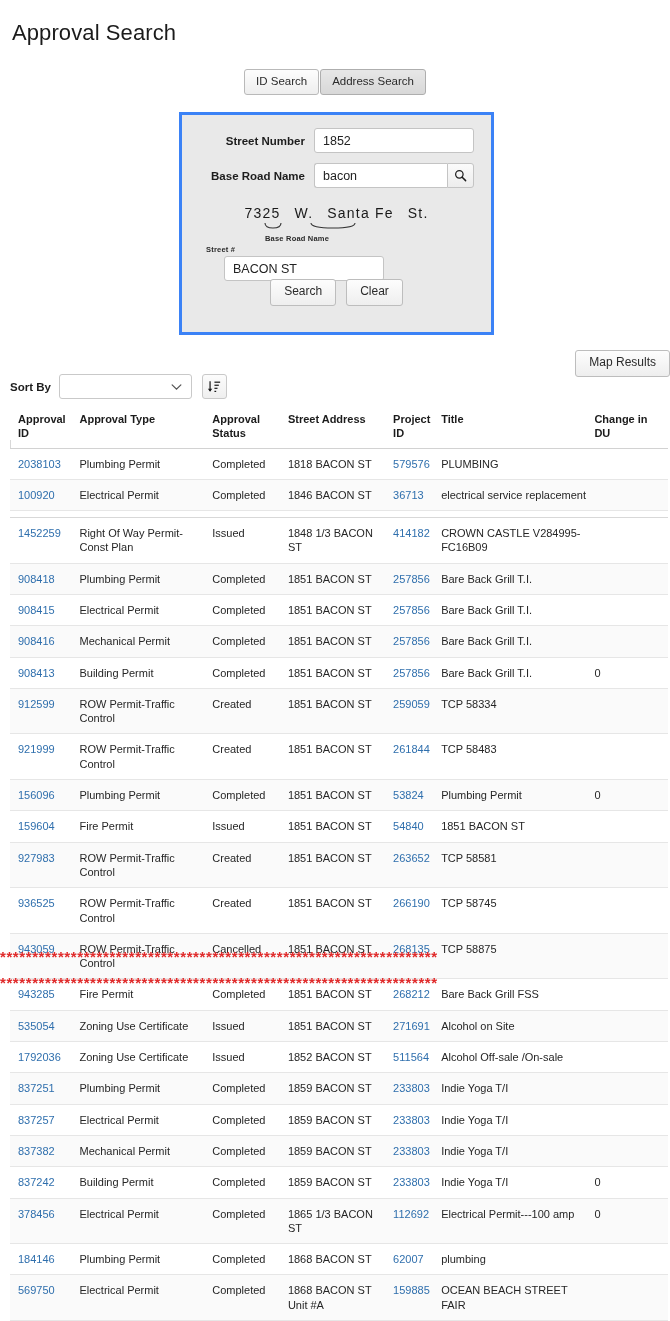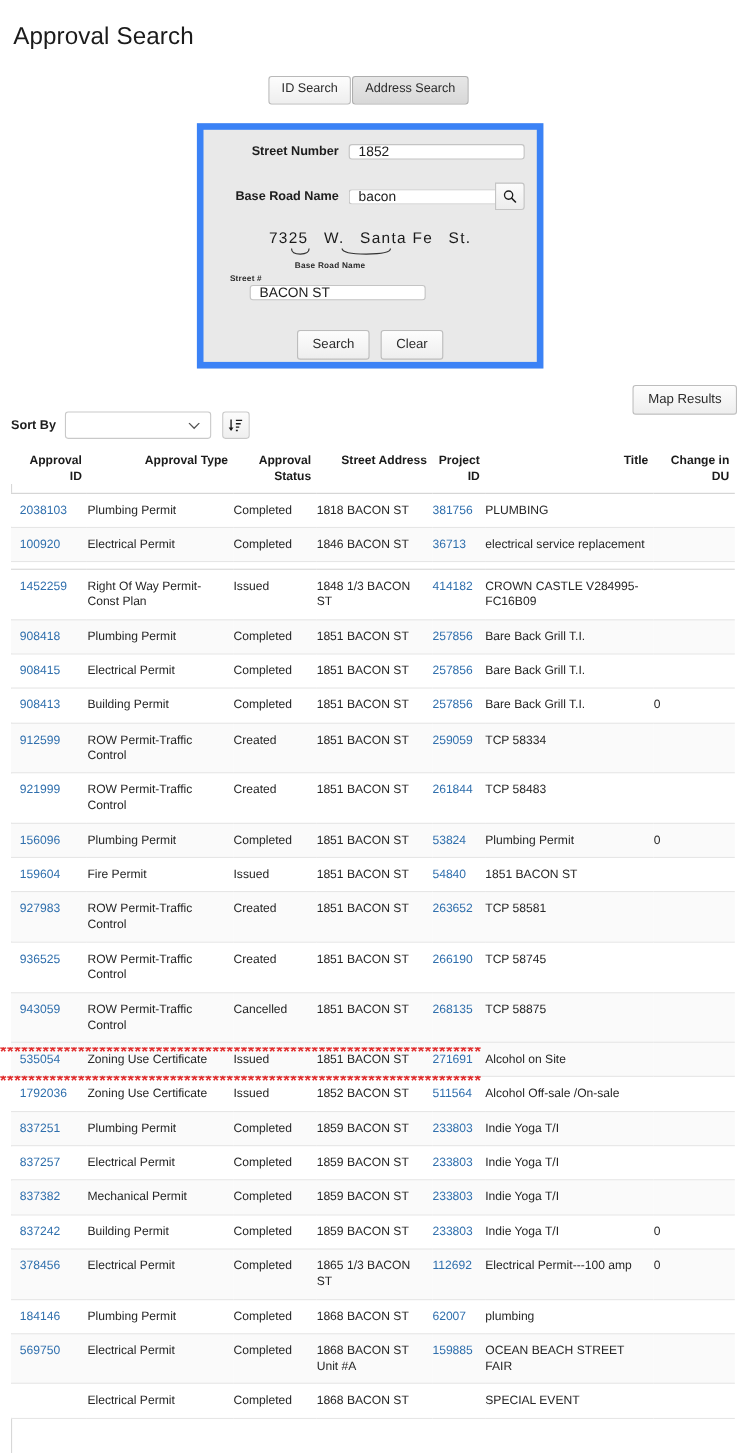--- a/index.html
+++ b/index.html
@@ -50,40 +50,40 @@
     border-color: #aeaeae;
   }
 
   
   .search-panel {
     position: absolute;
     left: 179px; top: 112px;
     width: 315px;
     height: 223px;
     background: #e9e9e9;
-    border: 6px solid #3b82f6;
+    border: 3px solid #3b82f6;
   }
   .field-row {
     position: absolute;
     display: flex;
     align-items: center;
   }
   .field-label {
     font-size: 11.5px;
     font-weight: bold;
     color: #1d1d1d;
     text-align: right;
     width: 132px;
     padding-right: 9px;
   }
   .txt-input {
     font-family: "Liberation Sans", sans-serif;
     font-size: 12.5px;
     color: #222;
-    height: 14px;
+    height: 25px;
     border: 1px solid #c4c4c4;
     border-radius: 3px;
     background: #ffffff;
     padding: 0 8px;
     outline: none;
   }
   #street-number-field { width: 160px; }
   #base-road-field { width: 133px; border-right: none; border-radius: 3px 0 0 3px; }
   .mag-btn {
     width: 27px; height: 25px;
@@ -125,21 +125,21 @@
   
   #road-result-field {
     position: absolute;
     left: 42px; top: 141px;
     width: 160px;
     font-size: 12.5px;
   }
 
   .panel-actions {
     position: absolute;
-    left: 0; right: 0; top: 182px;
+    left: 0; right: 0; top: 164px;
     display: flex; justify-content: center; gap: 10px;
   }
   .plain-btn {
     font-family: "Liberation Sans", sans-serif;
     font-size: 12px;
     color: #2b2b2b;
     padding: 5px 13px 6px;
     border: 1px solid #bdbdbd;
     border-radius: 3px;
     background: linear-gradient(#fdfdfd, #eeeeee);
@@ -194,21 +194,21 @@
   }
   .rtable {
     width: 100%;
     border-collapse: collapse;
     table-layout: fixed;
   }
   .rtable th {
     font-size: 11px;
     font-weight: bold;
     color: #1b1b1b;
-    text-align: right;
+    text-align: left;
     vertical-align: top;
     padding: 4px 5px 7px 0;
     line-height: 1.25;
     border-bottom: 1px solid #d2d2d2;
   }
   .rtable td {
     font-size: 11px;
     color: #262626;
     vertical-align: top;
     padding: 8px 5px 8px 0;
@@ -361,21 +361,21 @@
         <th class="col-title">Title</th>
         <th class="col-du">Change in DU</th>
       </tr>
     </thead>
     <tbody id="results-body">
         <tr>
           <td class="col-aid lnk"><a class="lnk">2038103</a></td>
           <td class="col-atype">Plumbing Permit</td>
           <td class="col-astat">Completed</td>
           <td class="col-addr">1818 BACON ST</td>
-          <td class="col-pid lnk"><a class="lnk">381756</a></td>
+          <td class="col-pid lnk"><a class="lnk">579576</a></td>
           <td class="col-title">PLUMBING</td>
           <td class="col-du"></td>
         </tr>
         <tr class="alt">
           <td class="col-aid lnk"><a class="lnk">100920</a></td>
           <td class="col-atype">Electrical Permit</td>
           <td class="col-astat">Completed</td>
           <td class="col-addr">1846 BACON ST</td>
           <td class="col-pid lnk"><a class="lnk">36713</a></td>
           <td class="col-title">electrical service replacement</td>
@@ -404,20 +404,29 @@
         </tr>
         <tr>
           <td class="col-aid lnk"><a class="lnk">908415</a></td>
           <td class="col-atype">Electrical Permit</td>
           <td class="col-astat">Completed</td>
           <td class="col-addr">1851 BACON ST</td>
           <td class="col-pid lnk"><a class="lnk">257856</a></td>
           <td class="col-title">Bare Back Grill T.I.</td>
           <td class="col-du"></td>
         </tr>
+        <tr class="alt">
+          <td class="col-aid lnk"><a class="lnk">908416</a></td>
+          <td class="col-atype">Mechanical Permit</td>
+          <td class="col-astat">Completed</td>
+          <td class="col-addr">1851 BACON ST</td>
+          <td class="col-pid lnk"><a class="lnk">257856</a></td>
+          <td class="col-title">Bare Back Grill T.I.</td>
+          <td class="col-du"></td>
+        </tr>
         <tr>
           <td class="col-aid lnk"><a class="lnk">908413</a></td>
           <td class="col-atype">Building Permit</td>
           <td class="col-astat">Completed</td>
           <td class="col-addr">1851 BACON ST</td>
           <td class="col-pid lnk"><a class="lnk">257856</a></td>
           <td class="col-title">Bare Back Grill T.I.</td>
           <td class="col-du">0</td>
         </tr>
         <tr class="alt">
@@ -474,20 +483,29 @@
           <td class="col-title">TCP 58745</td>
           <td class="col-du"></td>
         </tr>
         <tr class="alt">
           <td class="col-aid lnk"><a class="lnk">943059</a></td>
           <td class="col-atype">ROW Permit-Traffic Control</td>
           <td class="col-astat">Cancelled</td>
           <td class="col-addr">1851 BACON ST</td>
           <td class="col-pid lnk"><a class="lnk">268135</a></td>
           <td class="col-title">TCP 58875</td>
+          <td class="col-du"></td>
+        </tr>
+        <tr>
+          <td class="col-aid lnk"><a class="lnk">943285</a></td>
+          <td class="col-atype">Fire Permit</td>
+          <td class="col-astat">Completed</td>
+          <td class="col-addr">1851 BACON ST</td>
+          <td class="col-pid lnk"><a class="lnk">268212</a></td>
+          <td class="col-title">Bare Back Grill FSS</td>
           <td class="col-du"></td>
         </tr>
         <tr class="alt">
           <td class="col-aid lnk"><a class="lnk">535054</a></td>
           <td class="col-atype">Zoning Use Certificate</td>
           <td class="col-astat">Issued</td>
           <td class="col-addr">1851 BACON ST</td>
           <td class="col-pid lnk"><a class="lnk">271691</a></td>
           <td class="col-title">Alcohol on Site</td>
           <td class="col-du"></td>

